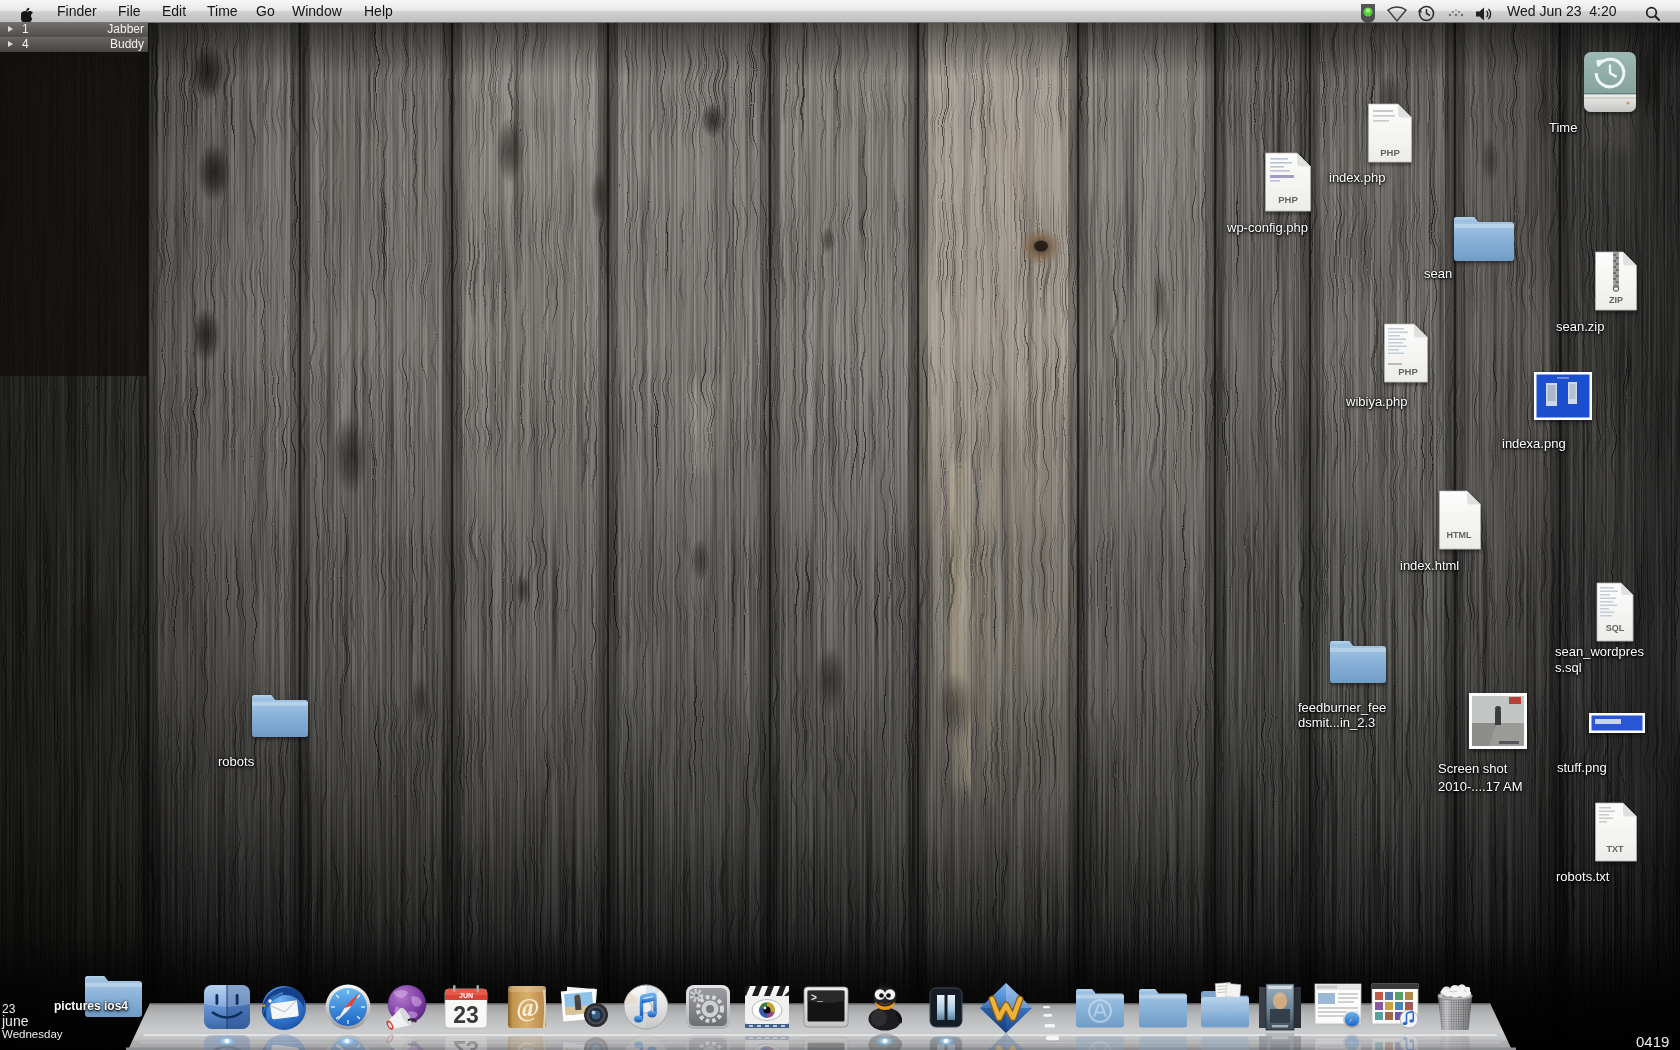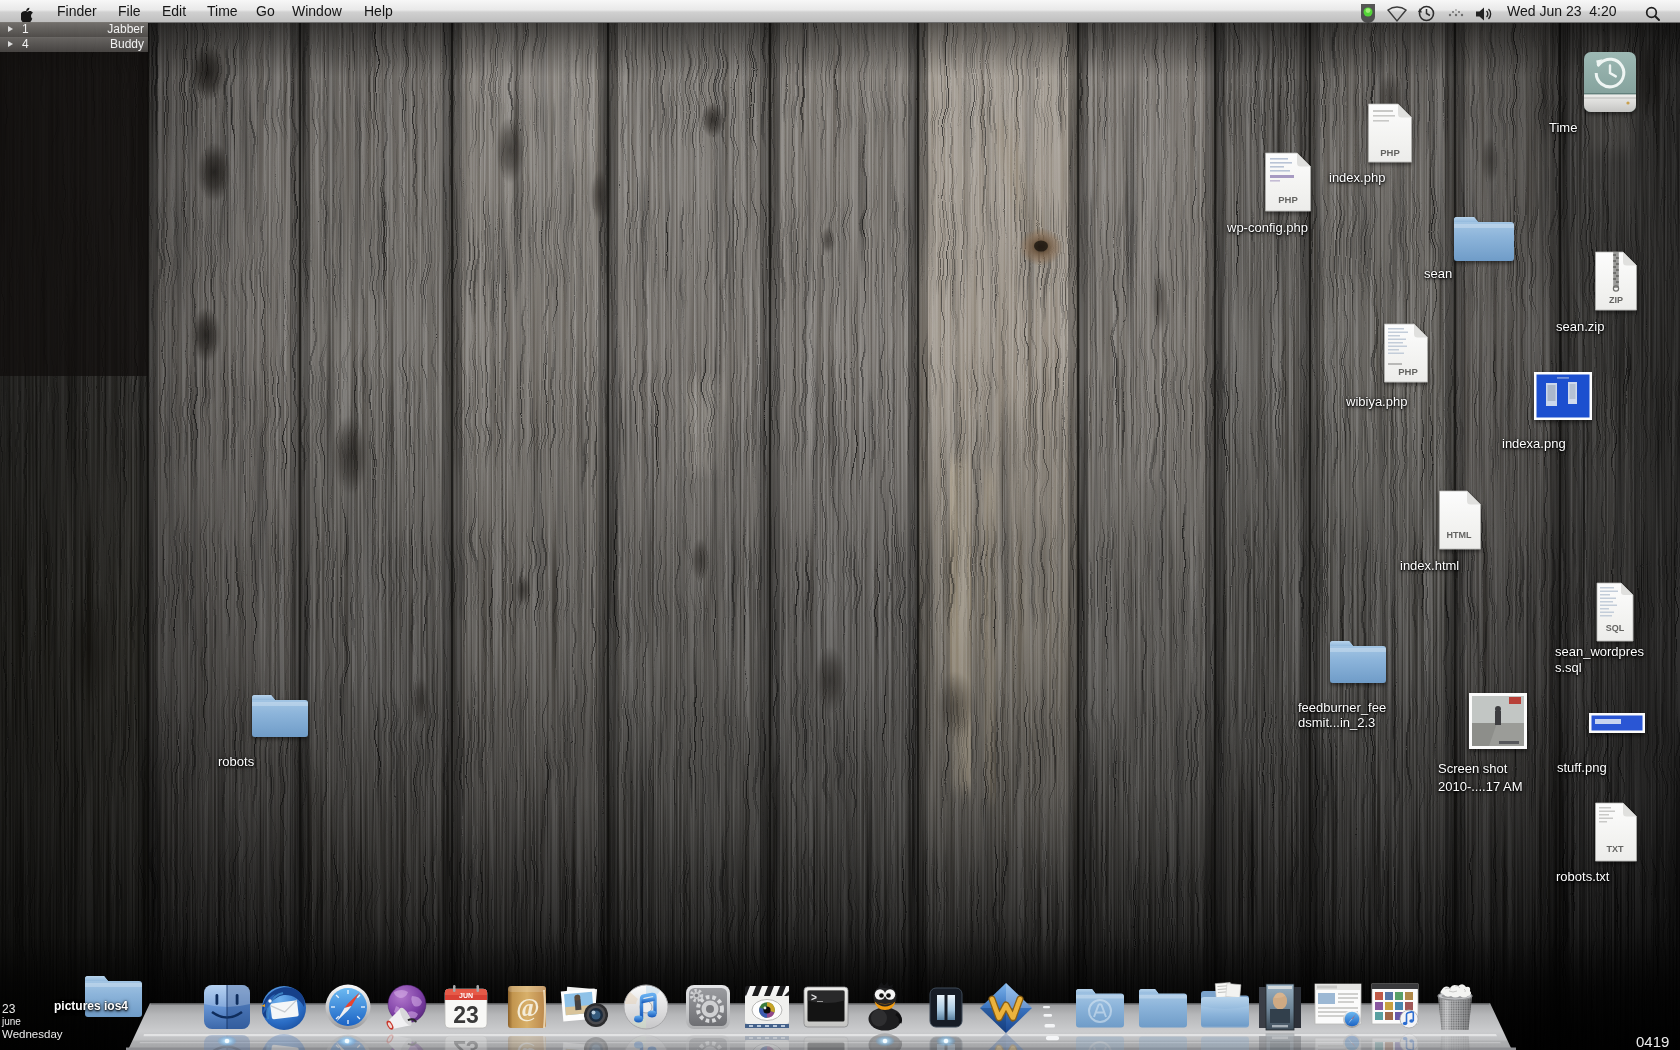--- a/index.html
+++ b/index.html
@@ -1030,21 +1030,21 @@
   <ellipse cx="227" cy="9" rx="10" ry="5.5" fill="url(#glow)"></ellipse>
         <circle cx="227" cy="9" r="2.2" fill="#f6fcff"></circle>
   <ellipse cx="347" cy="9" rx="10" ry="5.5" fill="url(#glow)"></ellipse>
         <circle cx="347" cy="9" r="2.2" fill="#f6fcff"></circle>
   <ellipse cx="885" cy="9" rx="10" ry="5.5" fill="url(#glow)"></ellipse>
         <circle cx="885" cy="9" r="2.2" fill="#f6fcff"></circle>
   <ellipse cx="946" cy="9" rx="10" ry="5.5" fill="url(#glow)"></ellipse>
         <circle cx="946" cy="9" r="2.2" fill="#f6fcff"></circle>
  </g>
 </svg>
-<div style="position:absolute;left:2px;top:1003px;color:rgba(255,255,255,0.92);font-size:12px;line-height:12px">23<br><span style="font-size:10px">june</span><br><span style="font-size:11.5px">Wednesday</span></div>
+<div style="position:absolute;left:2px;top:1003px;color:rgba(255,255,255,0.92);font-size:12px;line-height:12px">23<br><span style="font-size:14px">june</span><br><span style="font-size:11.5px">Wednesday</span></div>
 <div style="position:absolute;left:1636px;top:1033px;color:rgba(255,255,255,0.92);font-size:15px">0419</div>
 <div class="icon" style="left:83px;top:970px">
  <svg width="62" height="50" viewBox="0 0 62 50">
   <path d="M2,9 a3,3 0 0 1 3,-3 h16 l4,5 h31 a3,3 0 0 1 3,3 v30 a3,3 0 0 1 -3,3 H5 a3,3 0 0 1 -3,-3 z" fill="url(#fldg)"></path>
   <path d="M2,13 h57 v4 H2 z" fill="rgba(255,255,255,0.25)"></path>
   <path d="M2,9 a3,3 0 0 1 3,-3 h16 l4,5 h-23 z" fill="url(#fldtab)"></path>
  </svg>
 </div>
 <div class="ilabel" style="left:54px;top:999px;width:120px;font-weight:bold;font-size:12px">pictures ios4</div>
 </div>

